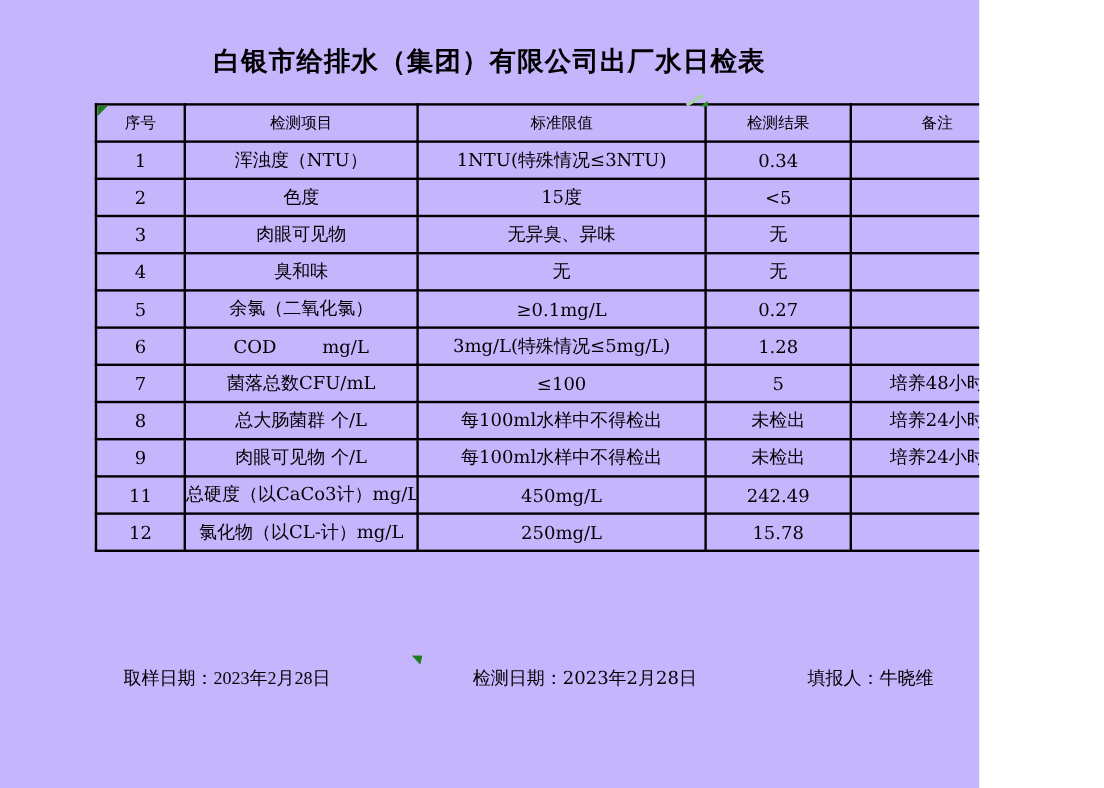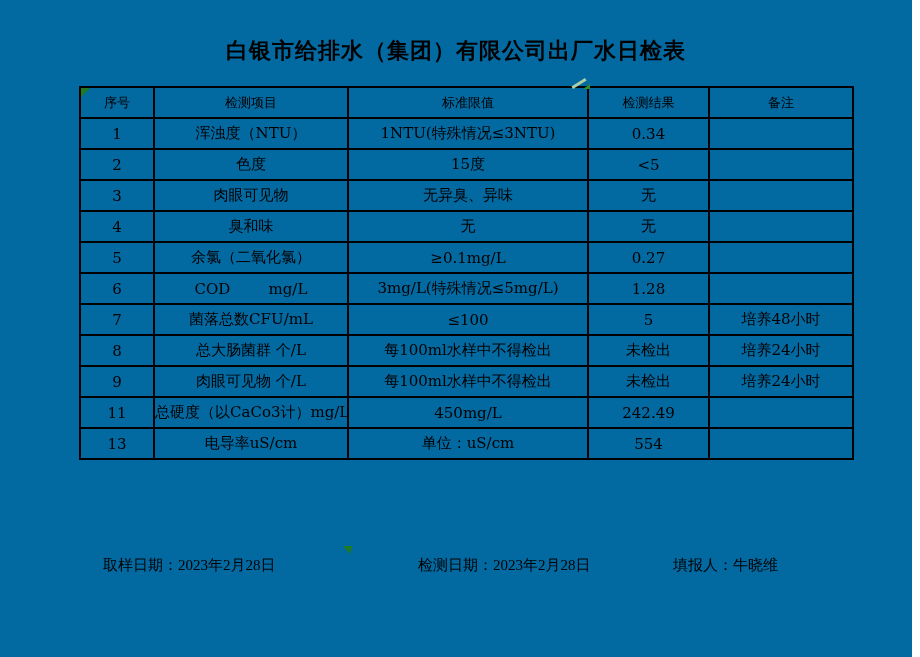--- a/index.html
+++ b/index.html
@@ -1,21 +1,21 @@
 <!DOCTYPE html>
 <html><head>
 <meta charset="utf-8">
 <style>
   * { margin: 0; padding: 0; box-sizing: border-box; }
   body { background: #ffffff; font-family: "DejaVu Serif", "Liberation Serif", serif; }
   .page {
     position: relative;
-    width: 912px;
+    width: 816px;
     height: 657px;
-    background: #0369a1;
+    background: #c4b5fd;
     overflow: hidden;
   }
   .title {
     position: absolute;
     top: 36px;
     left: 0;
     width: 100%;
     text-align: center;
     font-size: 22px;
     font-weight: bold;
@@ -38,21 +38,21 @@
     font-size: 15px;
     font-weight: normal;
     color: #000000;
     padding: 0;
     overflow: hidden;
     white-space: pre;
   }
   table.report th { font-size: 13px; }
   .footer-line { position: absolute; top: 556px; font-size: 15px; color: #000000; white-space: pre; }
   .footer-sampling { left: 103px; font-family: Liberation Serif, serif; }
-  .footer-testing  { left: 418px; font-family: Liberation Serif, serif; }
+  .footer-testing  { left: 394px; }
   .footer-reporter { left: 673px; }
   .tri-topleft {
     position: absolute;
     left: 81px; top: 88px;
     width: 9px; height: 9px;
     background: #1e7b1e;
     clip-path: polygon(0 0, 100% 0, 0 100%);
   }
   .tri-bottom {
     position: absolute;
@@ -165,24 +165,24 @@
         <td>培养24小时</td>
       </tr>
       <tr>
         <td>11</td>
         <td>总硬度（以CaCo3计）mg/L</td>
         <td>450mg/L</td>
         <td>242.49</td>
         <td></td>
       </tr>
       <tr>
-        <td>13</td>
-        <td>电导率uS/cm</td>
-        <td>单位：uS/cm</td>
-        <td>554</td>
+        <td>12</td>
+        <td>氯化物（以CL-计）mg/L</td>
+        <td>250mg/L</td>
+        <td>15.78</td>
         <td></td>
       </tr>
     </tbody>
   </table>
 
   <div class="tri-topleft"></div>
   <div class="mark-top-faint"></div>
   <div class="tri-top-mid"></div>
   <div class="tri-bottom"></div>
 

